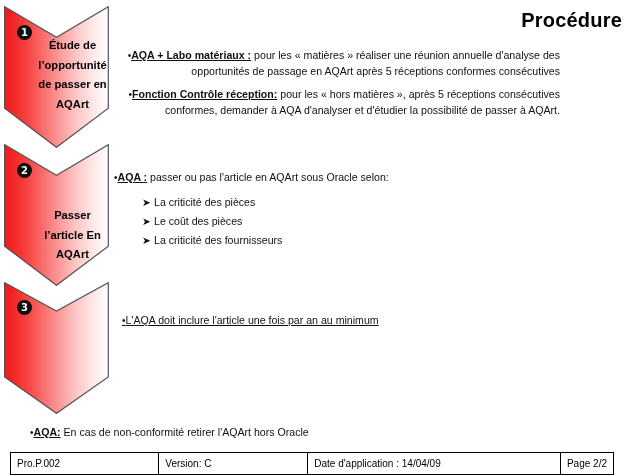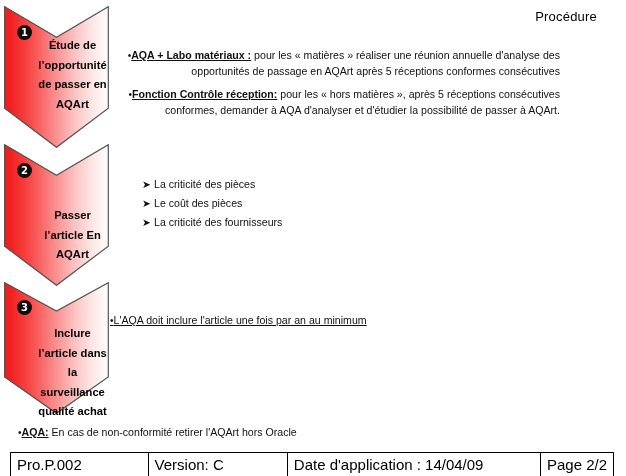--- a/index.html
+++ b/index.html
@@ -13,23 +13,23 @@
     position: relative;
     font-family: "Liberation Sans", sans-serif;
     color: #000000;
     overflow: hidden;
   }
 
   
   .doc-title {
     position: absolute;
     top: 9px;
-    right: 29px;
-    font-size: 13px;
-    font-weight: normal;
+    right: 4px;
+    font-size: 20px;
+    font-weight: bold;
     letter-spacing: 0.2px;
     white-space: nowrap;
   }
 
   
   .arrow {
     position: absolute;
     left: 4px;
     width: 105px;
     box-sizing: border-box;
@@ -97,21 +97,21 @@
   #arrow-3 .arrow-label { top: 42px; }
 
   
   .body-block {
     position: absolute;
     font-size: 10.6px;
     line-height: 14.5px;
     color: #111;
   }
   .para { margin: 0 0 9px 0; text-indent: 0; }
-  .para:last-child { margin-bottom: 0; }
+  .para:last-child { margin-bottom: 0; padding-left: 12px; }
   .bullet-dot { font-size: 10px; }
   .lead { font-weight: bold; text-decoration: underline; }
 
   #block-1 { top: 48px;  left: 108px; width: 452px; text-align: right; }
   #block-2 { top: 170px; left: 114px; width: 420px; }
   #block-3 { top: 313px; left: 110px; width: 420px; text-decoration: underline; }
   #block-4 { top: 425px; left: 18px;  width: 560px; }
 
   .sub-list { margin: 7px 0 0 0; padding: 0; list-style: none; }
   .sub-list li {
@@ -129,21 +129,21 @@
     font-size: 10.5px;
   }
 
   
   .footer-table {
     position: absolute;
     left: 10px;
     top: 452px;
     width: 604px;
     border-collapse: collapse;
-    font-size: 15px;
+    font-size: 10px;
   }
   .footer-table td {
     border: 1px solid #000000;
     padding: 3px 6px;
     height: 15px;
     white-space: nowrap;
   }
   .fc-1 { width: 160px; }
   .fc-2 { width: 160px; margin-top: 23px; }
   .fc-3 { width: 270px; }
@@ -177,33 +177,35 @@
 </div>
 
 <div class="arrow" id="arrow-3">
   <div class="arrow-shape"></div>
   <div class="arrow-outline">
     <svg viewBox="0 0 105 132" preserveAspectRatio="none">
       <polygon points="0.7,0.7 52.5,29.0 104.3,0.7 104.3,95.0 52.5,131.3 0.7,95.0" fill="none" stroke="#555555" stroke-width="1.2"></polygon>
     </svg>
   </div>
   <div class="arrow-badge">3</div>
-  <div class="arrow-label">Inclure l’article dans la surveillance qualité achat</div>
 </div>
 
 <div class="body-block" id="block-1">
   <p class="para">
     <span class="bullet-dot">•</span><span class="lead">AQA + Labo matériaux :</span><span> pour les « matières » réaliser une réunion annuelle d'analyse des opportunités de passage en AQArt après 5 réceptions conformes consécutives</span>
   </p>
   <p class="para">
     <span class="bullet-dot">•</span><span class="lead">Fonction Contrôle réception:</span><span> pour les « hors matières », après 5 réceptions consécutives conformes, demander à AQA d'analyser et d'étudier la possibilité de passer à AQArt.</span>
   </p>
 </div>
 
 <div class="body-block" id="block-2">
+  <p class="para">
+    <span class="bullet-dot">•</span><span class="lead">AQA :</span><span> passer ou pas l'article en AQArt sous Oracle selon:</span>
+  </p>
   <ul class="sub-list">
     <li>
       <span class="chev">➤</span><span>La criticité des pièces</span>
     </li>
     <li>
       <span class="chev">➤</span><span>Le coût des pièces</span>
     </li>
     <li>
       <span class="chev">➤</span><span>La criticité des fournisseurs</span>
     </li>

